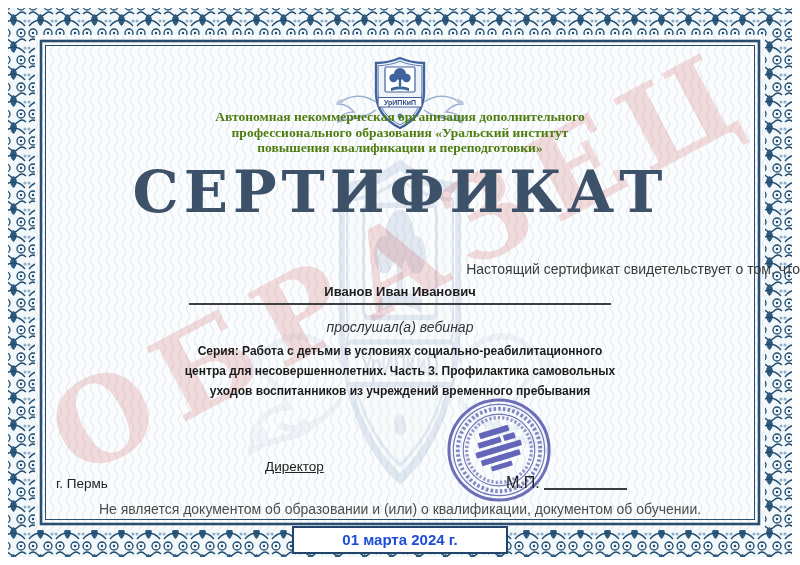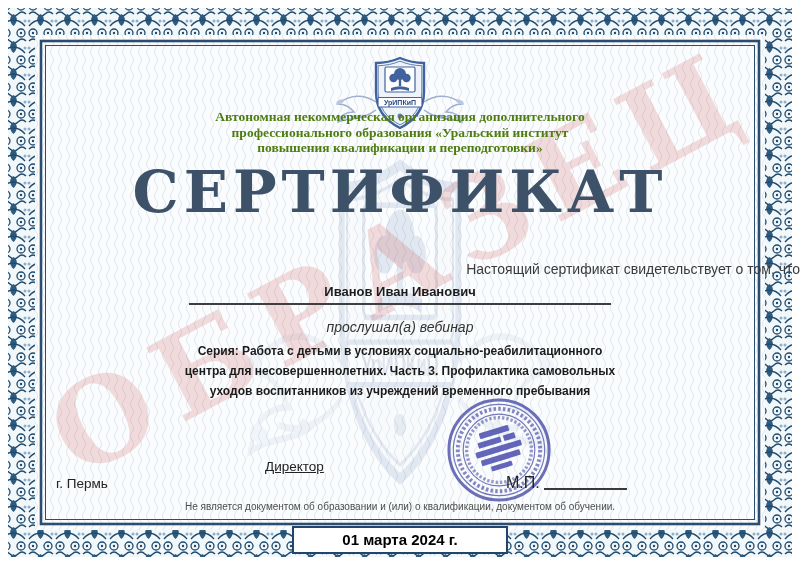--- a/index.html
+++ b/index.html
@@ -26,24 +26,24 @@
              font-weight:bold;color:#1c1c1c;}
   .underline{position:absolute;top:303px;left:189px;width:422px;border-top:2px solid #3f3f3f;}
   .action{position:absolute;top:319px;width:100%;text-align:center;font-size:14px;color:#333;font-style:italic;}
   .course{position:absolute;top:341px;width:100%;text-align:center;font-size:12px;
           font-weight:bold;line-height:20px;color:#1b1b1b;white-space:pre-line;}
   .city{position:absolute;left:56px;top:476px;font-size:13.5px;color:#222;}
   .director{position:absolute;left:265px;top:458px;font-size:13.5px;line-height:17px;color:#222;text-decoration:underline;}
   .stamp{position:absolute;left:445px;top:396px;width:108px;height:108px;}
   .mp{position:absolute;left:506px;top:474px;font-size:16px;color:#222;}
   .sigline{position:absolute;left:544px;top:488px;width:83px;border-top:2px solid #3a3a3a;}
-  .disclaimer{position:absolute;top:501px;width:100%;text-align:center;font-size:10px;color:#4c4c4c;}
+  .disclaimer{position:absolute;top:501px;width:100%;text-align:center;font-size:14px;color:#4c4c4c;}
   .datebox{position:absolute;left:50%;top:526px;transform:translateX(-50%);width:212px;height:24px;
            background:#ffffff;border:2px solid #24456b;text-align:center;font-size:15px;
-           font-weight:bold;line-height:24px;color:#000000;}
+           font-weight:bold;line-height:24px;color:#1d4ed8;}
 </style>
 </head>
 <body>
 
 <svg style="position:absolute;width:0;height:0" aria-hidden="true">
   <defs>
     <symbol id="emblem" viewBox="0 0 140 80">
       <g stroke="#9db0d2" fill="none" stroke-width="1.5">
         <path d="M46 50 C34 42 20 42 8 52 C16 52 20 55 24 60 C14 60 10 64 8 70 C18 66 28 68 36 63"></path>
         <path d="M46 58 C38 64 28 66 20 64"></path>

